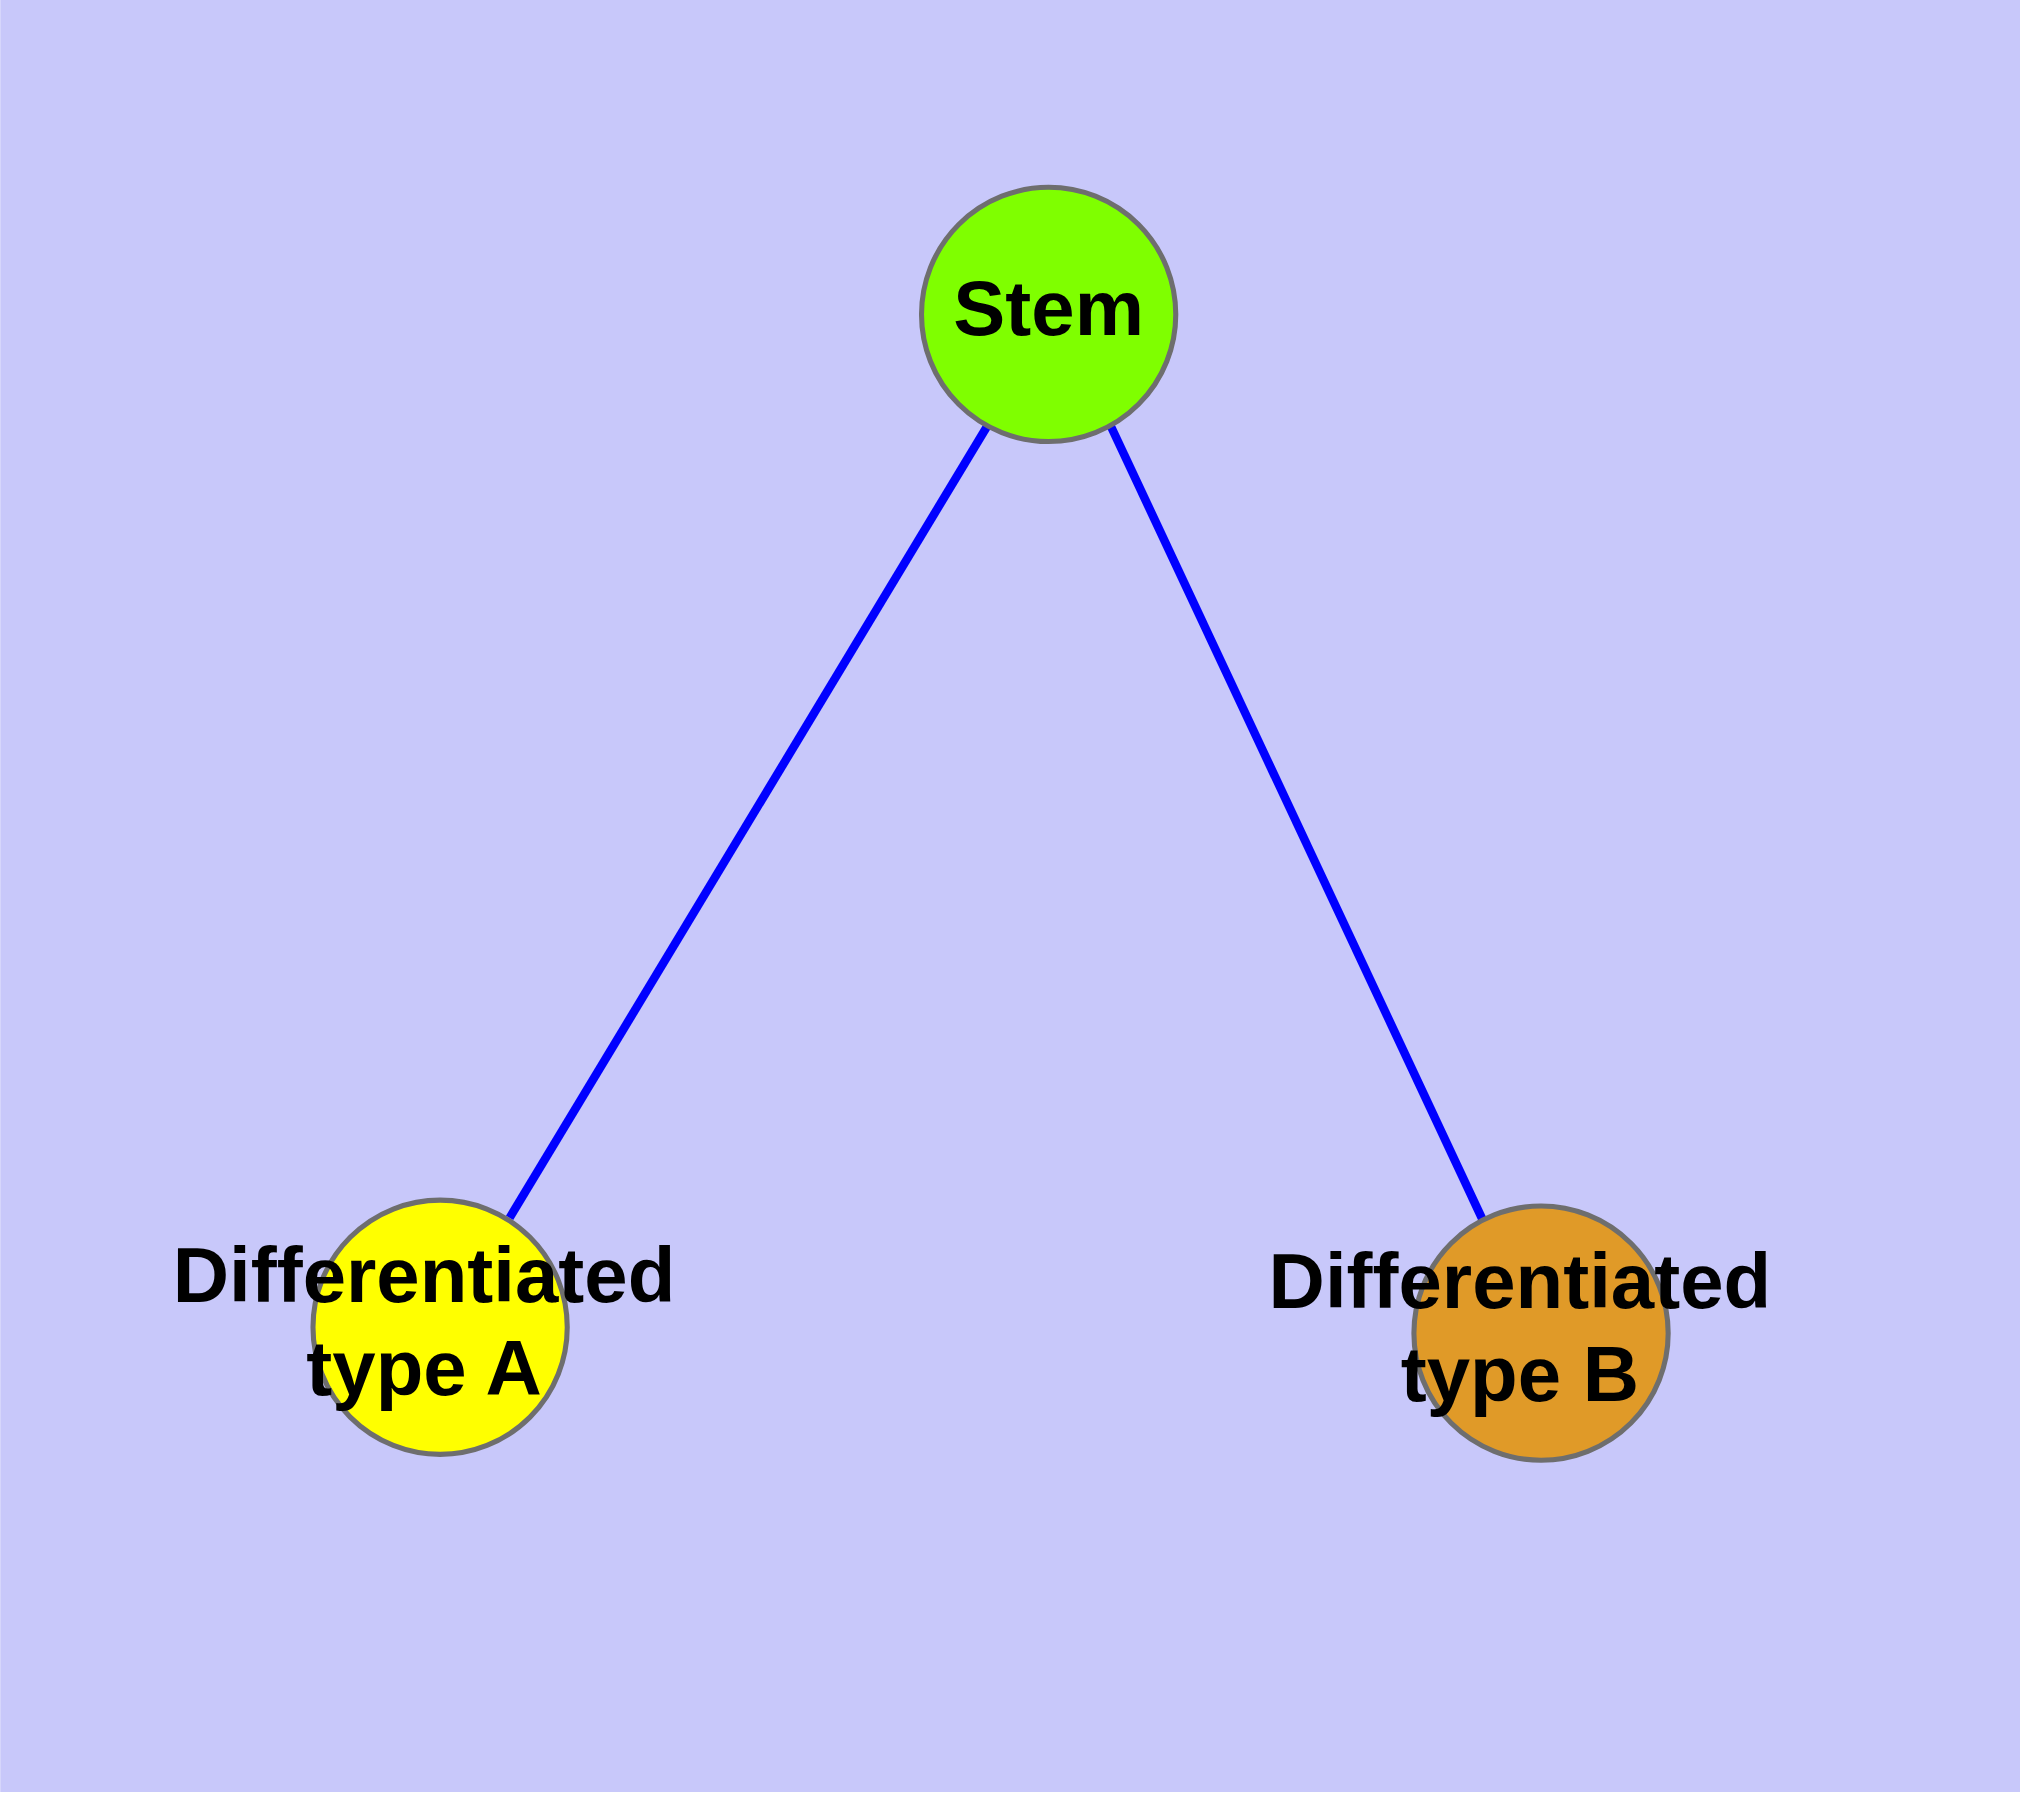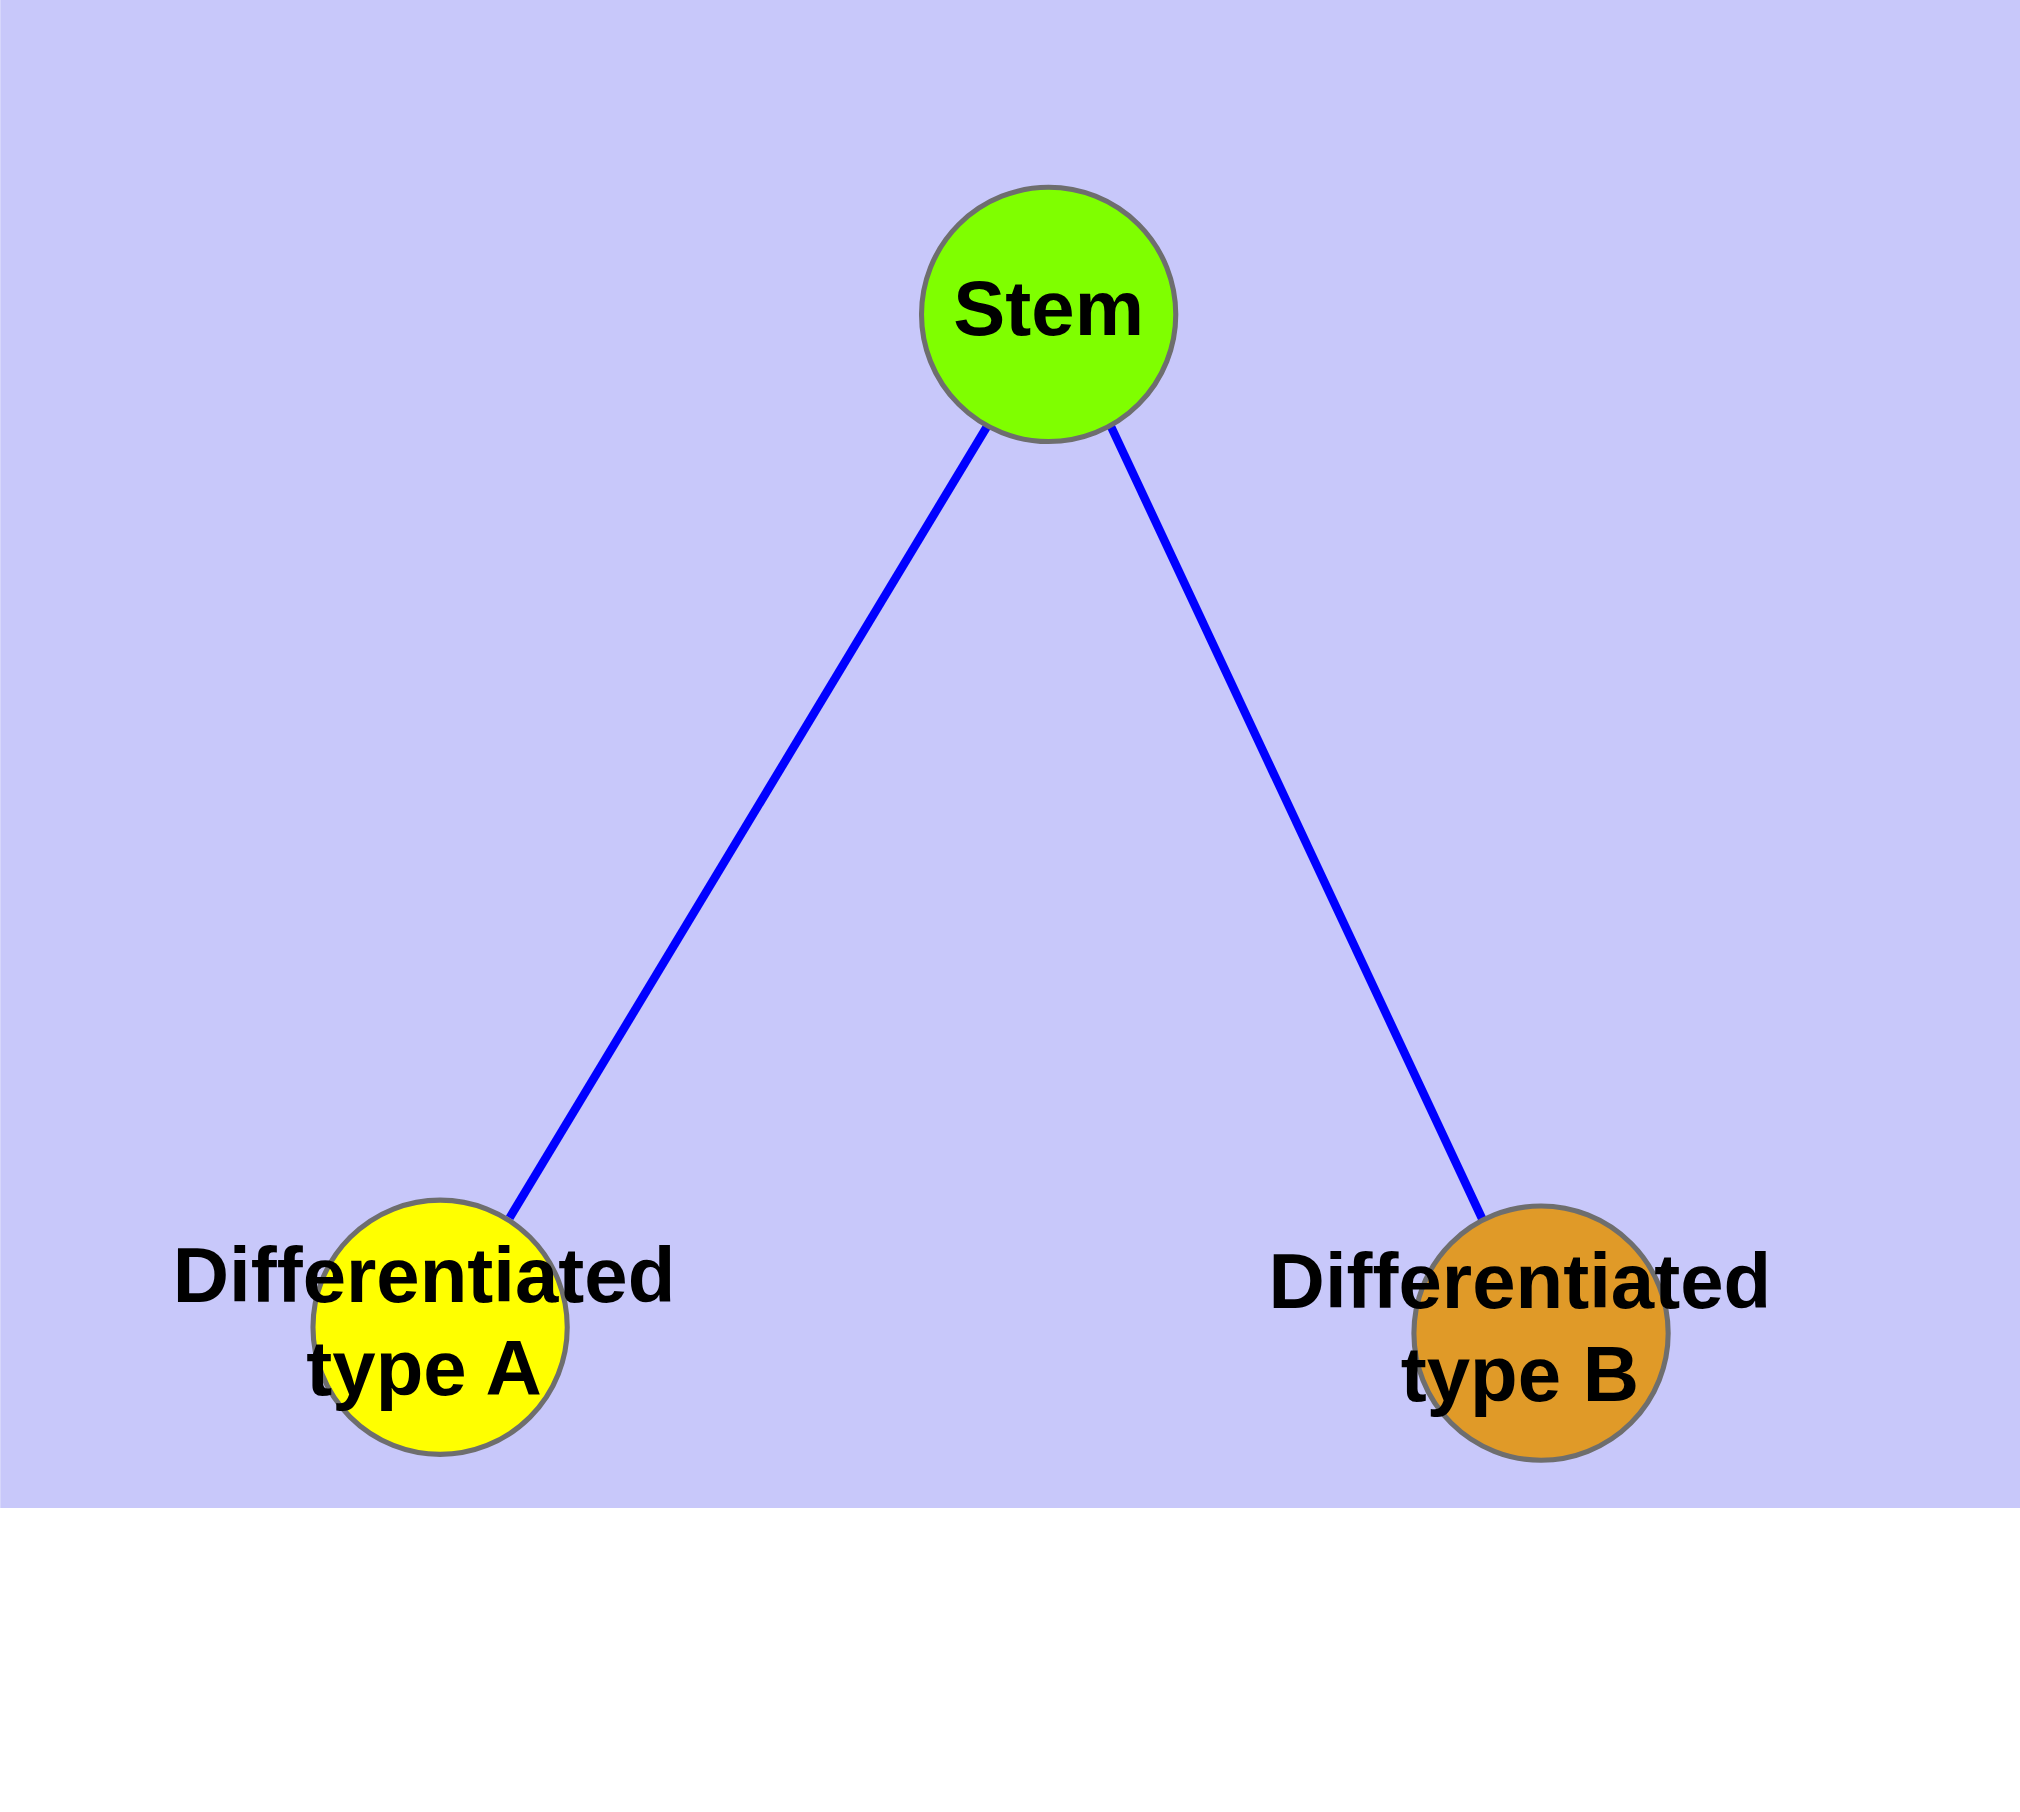--- a/index.html
+++ b/index.html
@@ -33,21 +33,21 @@
   .node-circle {
     stroke: #6e6e6e;
   }
   .graph-edge {
     stroke-linecap: butt;
   }
 </style>
 </head>
 <body>
 
-<div id="canvas" style="width: 2021px; height: 1508px;">
+<div id="canvas" style="width: 2021px; height: 1792px;">
   <svg id="graph-svg" viewBox="0 0 2384 2138" xmlns="http://www.w3.org/2000/svg">
 
     <rect id="bg-rect" x="0" y="0" width="2384" height="2138" fill="#c8c8fa"></rect>
 
     <g id="edges-layer">
         <line class="graph-edge" x1="1165" y1="502" x2="601" y2="1437" stroke="#0000ff" stroke-width="10"></line>
         <line class="graph-edge" x1="1310" y1="502" x2="1749" y2="1439" stroke="#0000ff" stroke-width="10"></line>
       </g>
     <g id="nodes-layer">
         <g>

